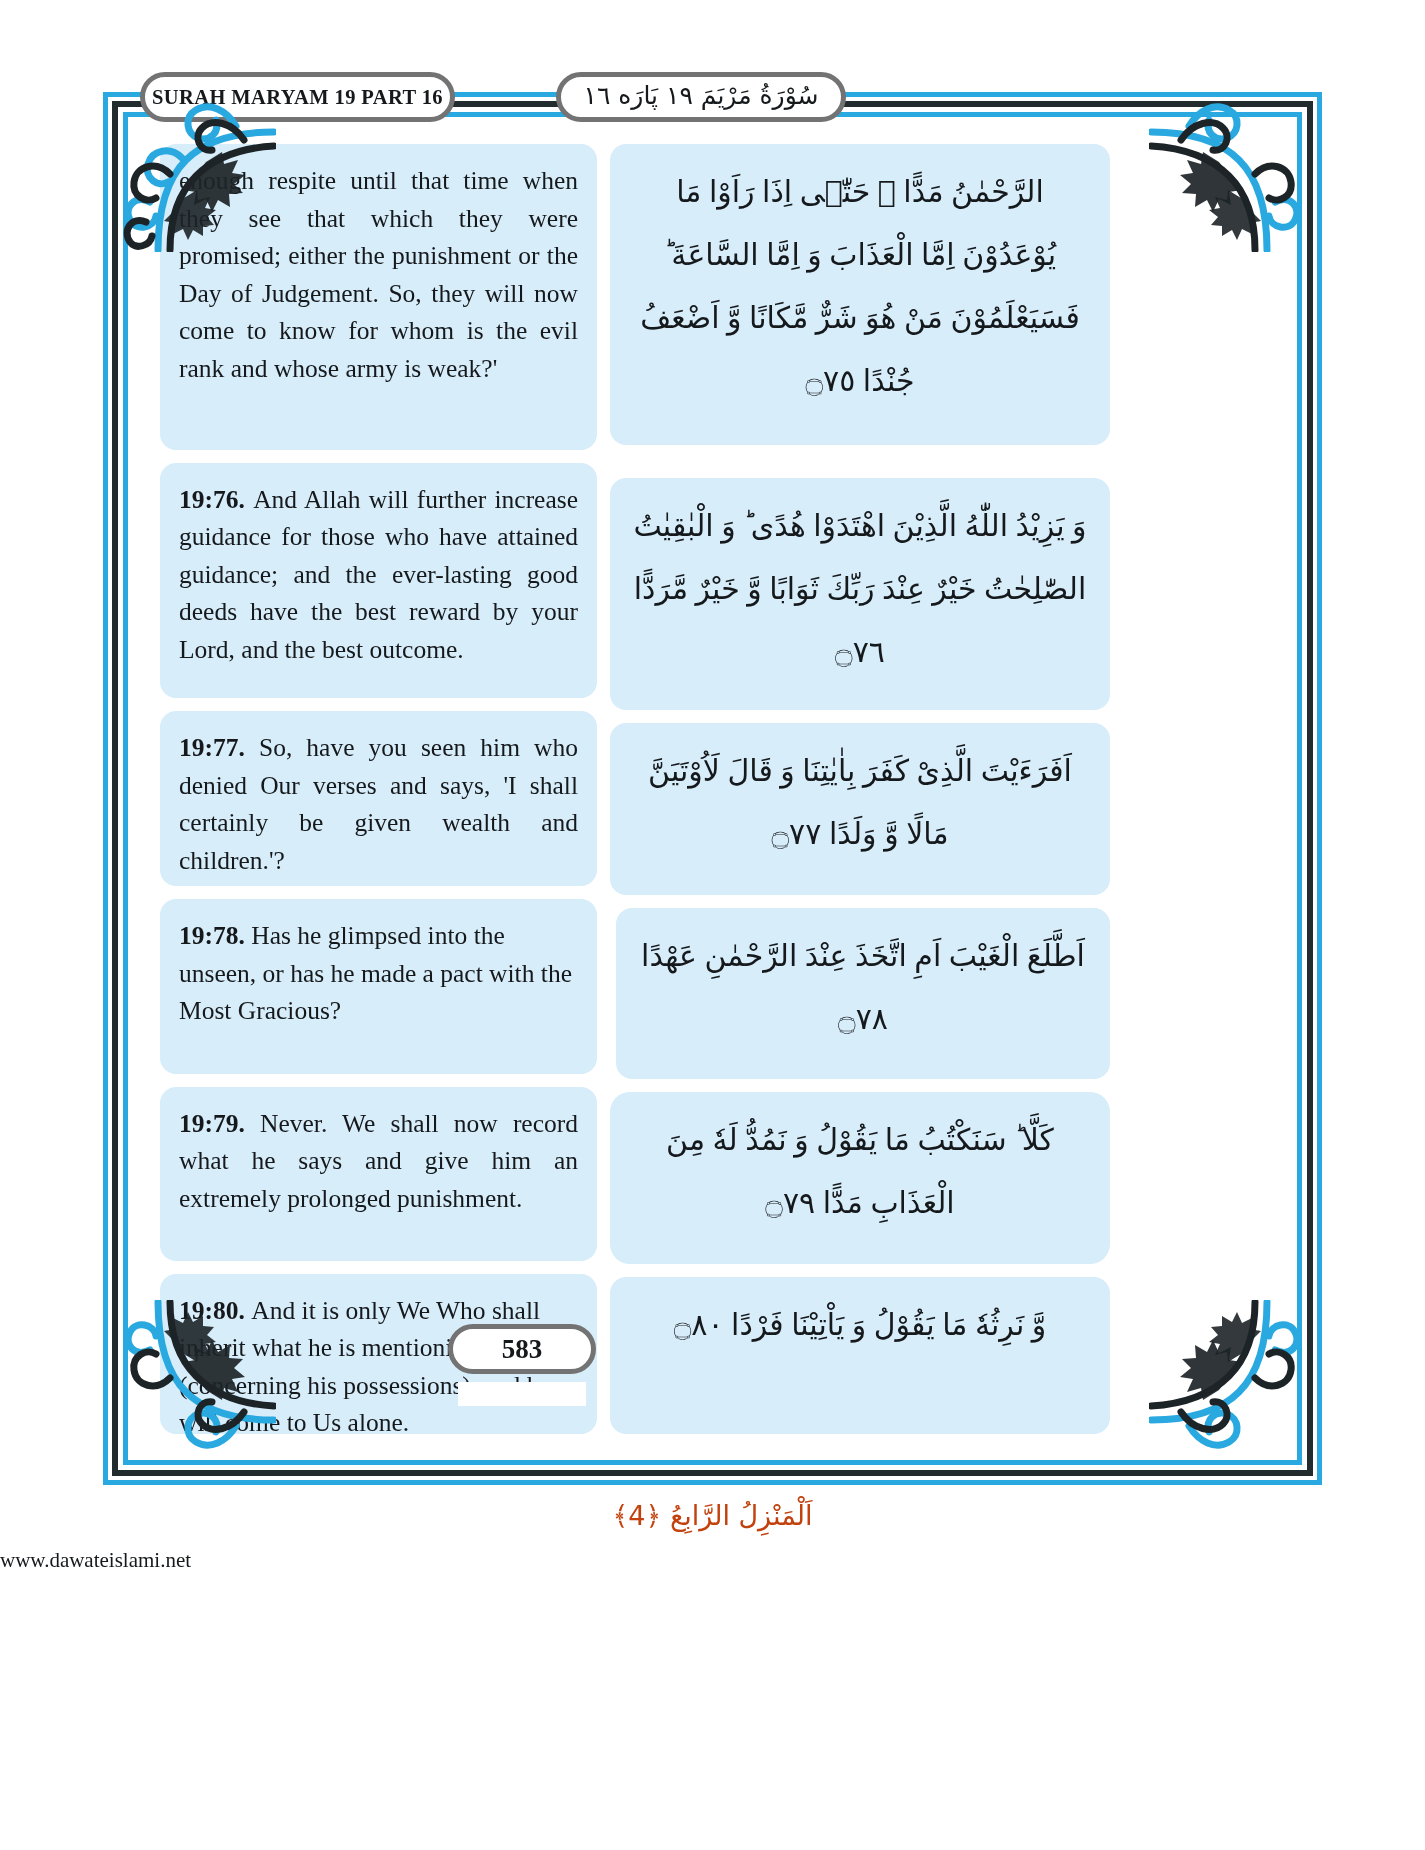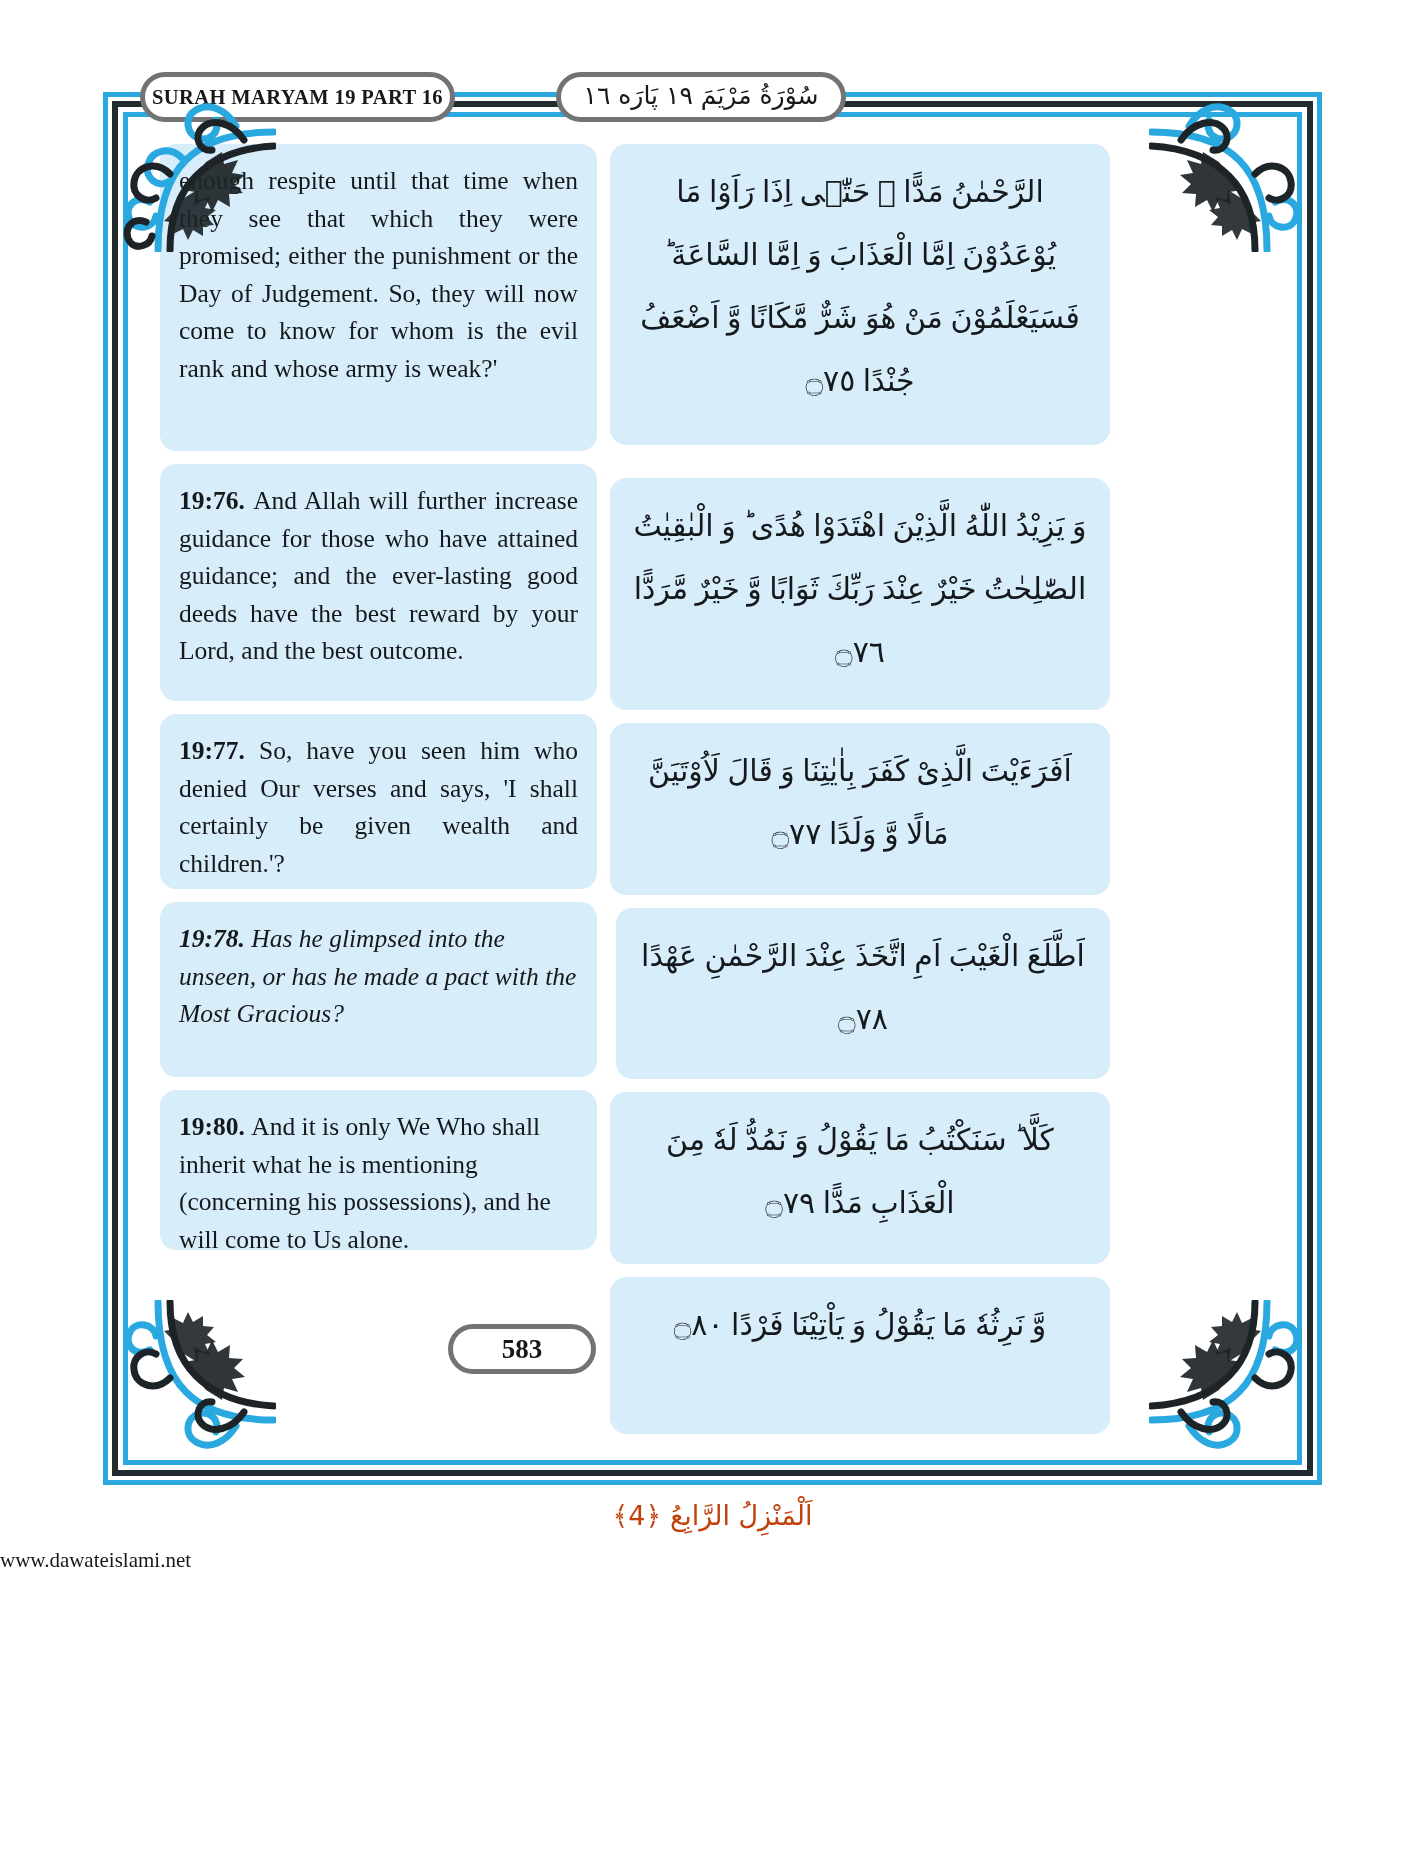--- a/index.html
+++ b/index.html
@@ -226,25 +226,29 @@
     <div class="verse-card verse-en" style="height:237px;">
       <b>19:76. </b>
       <span>And Allah will further increase guidance for those who have attained guidance; and the ever-lasting good deeds have the best reward by your Lord, and the best outcome.</span>
     </div>
 
     <div class="verse-card verse-en" style="height:175px;">
       <b>19:77. </b>
       <span>So, have you seen him who denied Our verses and says, 'I shall certainly be given wealth and children.'?</span>
     </div>
 
-    <div class="verse-card verse-en left" style="height:175px;font-style:italic;">
+    <div class="verse-card verse-en left" style="height:175px;">
       <b>19:78. </b>
       <span>Has he glimpsed into the unseen, or has he made a pact with the Most Gracious?</span>
     </div>
 
+    <div class="verse-card verse-en" style="height:175px;">
+      <b>19:79. </b>
+      <span>Never. We shall now record what he says and give him an extremely prolonged punishment.</span>
+    </div>
 
     <div class="verse-card verse-en left" style="height:160px;">
       <b>19:80. </b>
       <span>And it is only We Who shall inherit what he is mentioning (concerning his possessions), and he will come to Us alone.</span>
     </div>
 
   </div>
 
   <div class="col col-ar">
 
@@ -257,21 +261,21 @@
     </div>
 
     <div class="verse-card verse-ar" style="height:175px;">
       <span>اَفَرَءَیْتَ الَّذِیْ كَفَرَ بِاٰیٰتِنَا وَ قَالَ لَاُوْتَیَنَّ مَالًا وَّ وَلَدًا ۝٧٧</span>
     </div>
 
     <div class="verse-card verse-ar" style="height:175px;margin-left:6px;">
       <span>اَطَّلَعَ الْغَیْبَ اَمِ اتَّخَذَ عِنْدَ الرَّحْمٰنِ عَهْدًا ۝٧٨</span>
     </div>
 
-    <div class="verse-card verse-ar" style="height:175px;">
+    <div class="verse-card verse-ar" style="height:175px;border-radius:20px;">
       <span>كَلَّا ؕ سَنَكْتُبُ مَا یَقُوْلُ وَ نَمُدُّ لَهٗ مِنَ الْعَذَابِ مَدًّا ۝٧٩</span>
     </div>
 
     <div class="verse-card verse-ar" style="height:160px;">
       <span>وَّ نَرِثُهٗ مَا یَقُوْلُ وَ یَاْتِیْنَا فَرْدًا ۝٨٠</span>
     </div>
 
   </div>
 </div>
 

